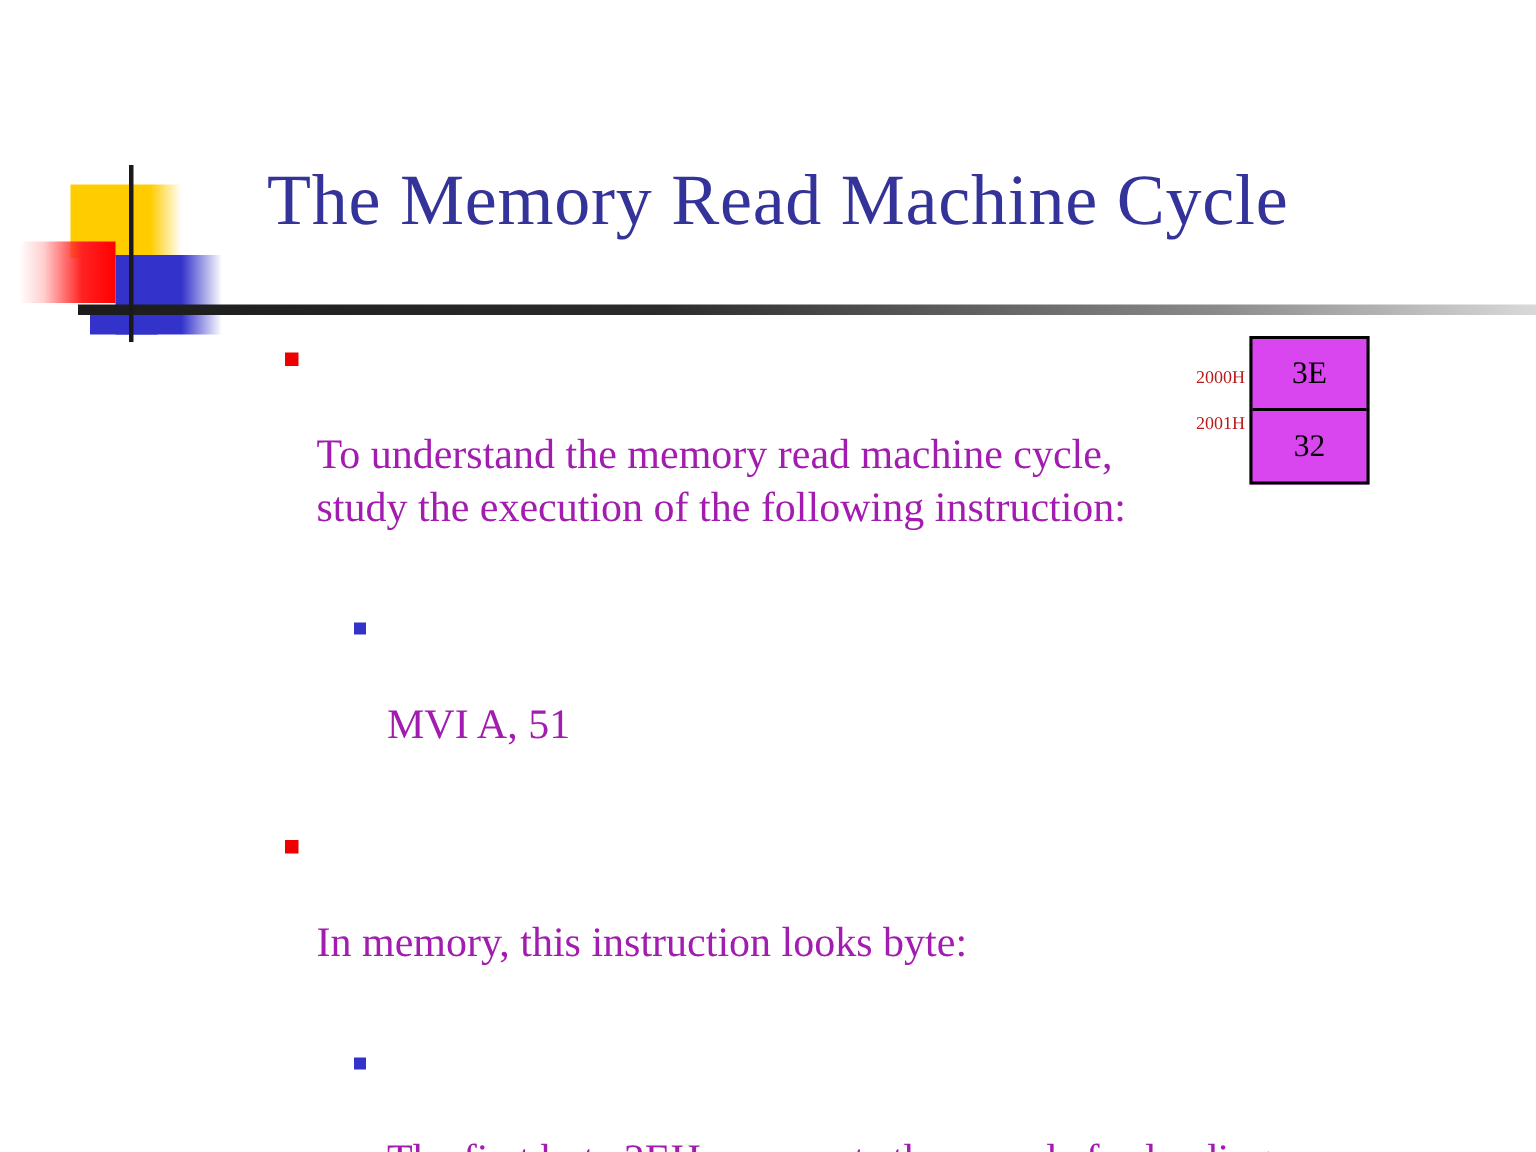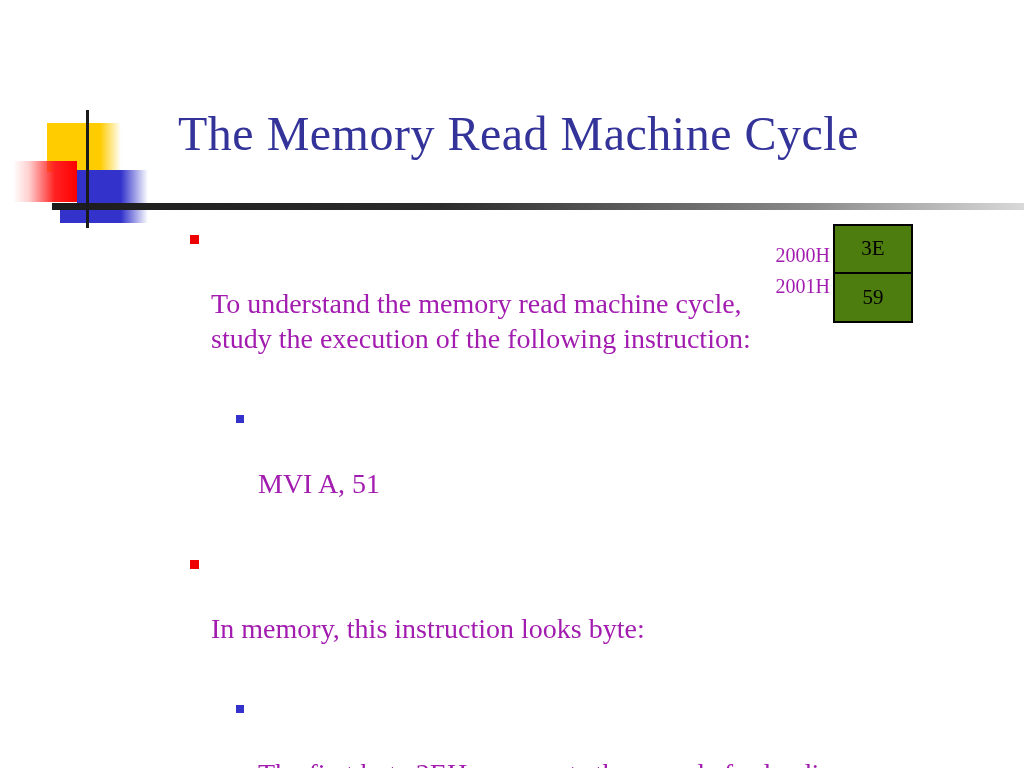--- a/index.html
+++ b/index.html
@@ -29,25 +29,25 @@
   .bullet-item{position:relative;margin:0 0 7px 0;font-size:28px;line-height:34.5px;color:#a21caf;white-space:pre-line;}
   .bullet-item .btext{display:block;}
   .lv1{padding-left:21px;}
   .lv2{padding-left:68px;}
   .bullet{position:absolute;top:17px;display:block;}
   .lv1 .bullet{left:0;width:9px;height:9px;background:#EE0000;}
   .lv2 .bullet{left:46px;width:8px;height:8px;background:#3333CC;}
   
   .mem{position:absolute;z-index:5;}
   .mem-box{position:absolute;left:833px;top:224px;width:80px;height:99px;
-    border:2px solid #000;box-sizing:border-box;background:#4d7c0f;}
+    border:2px solid #000;box-sizing:border-box;background:#d946ef;}
   .mem-cell{width:100%;height:50%;box-sizing:border-box;display:flex;align-items:center;justify-content:center;
     font-size:21px;color:#000;}
   .mem-cell.first{border-bottom:2px solid #000;}
-  .mem-addr{position:absolute;width:70px;text-align:right;font-size:20px;color:#a21caf;}
+  .mem-addr{position:absolute;width:70px;text-align:right;font-size:12px;color:#b91c1c;}
   .mem-addr.a0{left:760px;top:244px;}
   .mem-addr.a1{left:760px;top:275px;}
 </style>
 </head>
 <body>
 
 <div class="slide">
 
   <div class="deco deco-yellow"></div>
   <div class="deco deco-red"></div>
@@ -79,17 +79,17 @@
 is the data to be loaded.</span>
     </div>
 
   </div>
 
   <div class="mem">
     <div class="mem-addr a0">2000H</div>
     <div class="mem-addr a1">2001H</div>
     <div class="mem-box">
       <div class="mem-cell first">3E</div>
-      <div class="mem-cell">59</div>
+      <div class="mem-cell">32</div>
     </div>
   </div>
 
 </div>
 
 </body></html>

